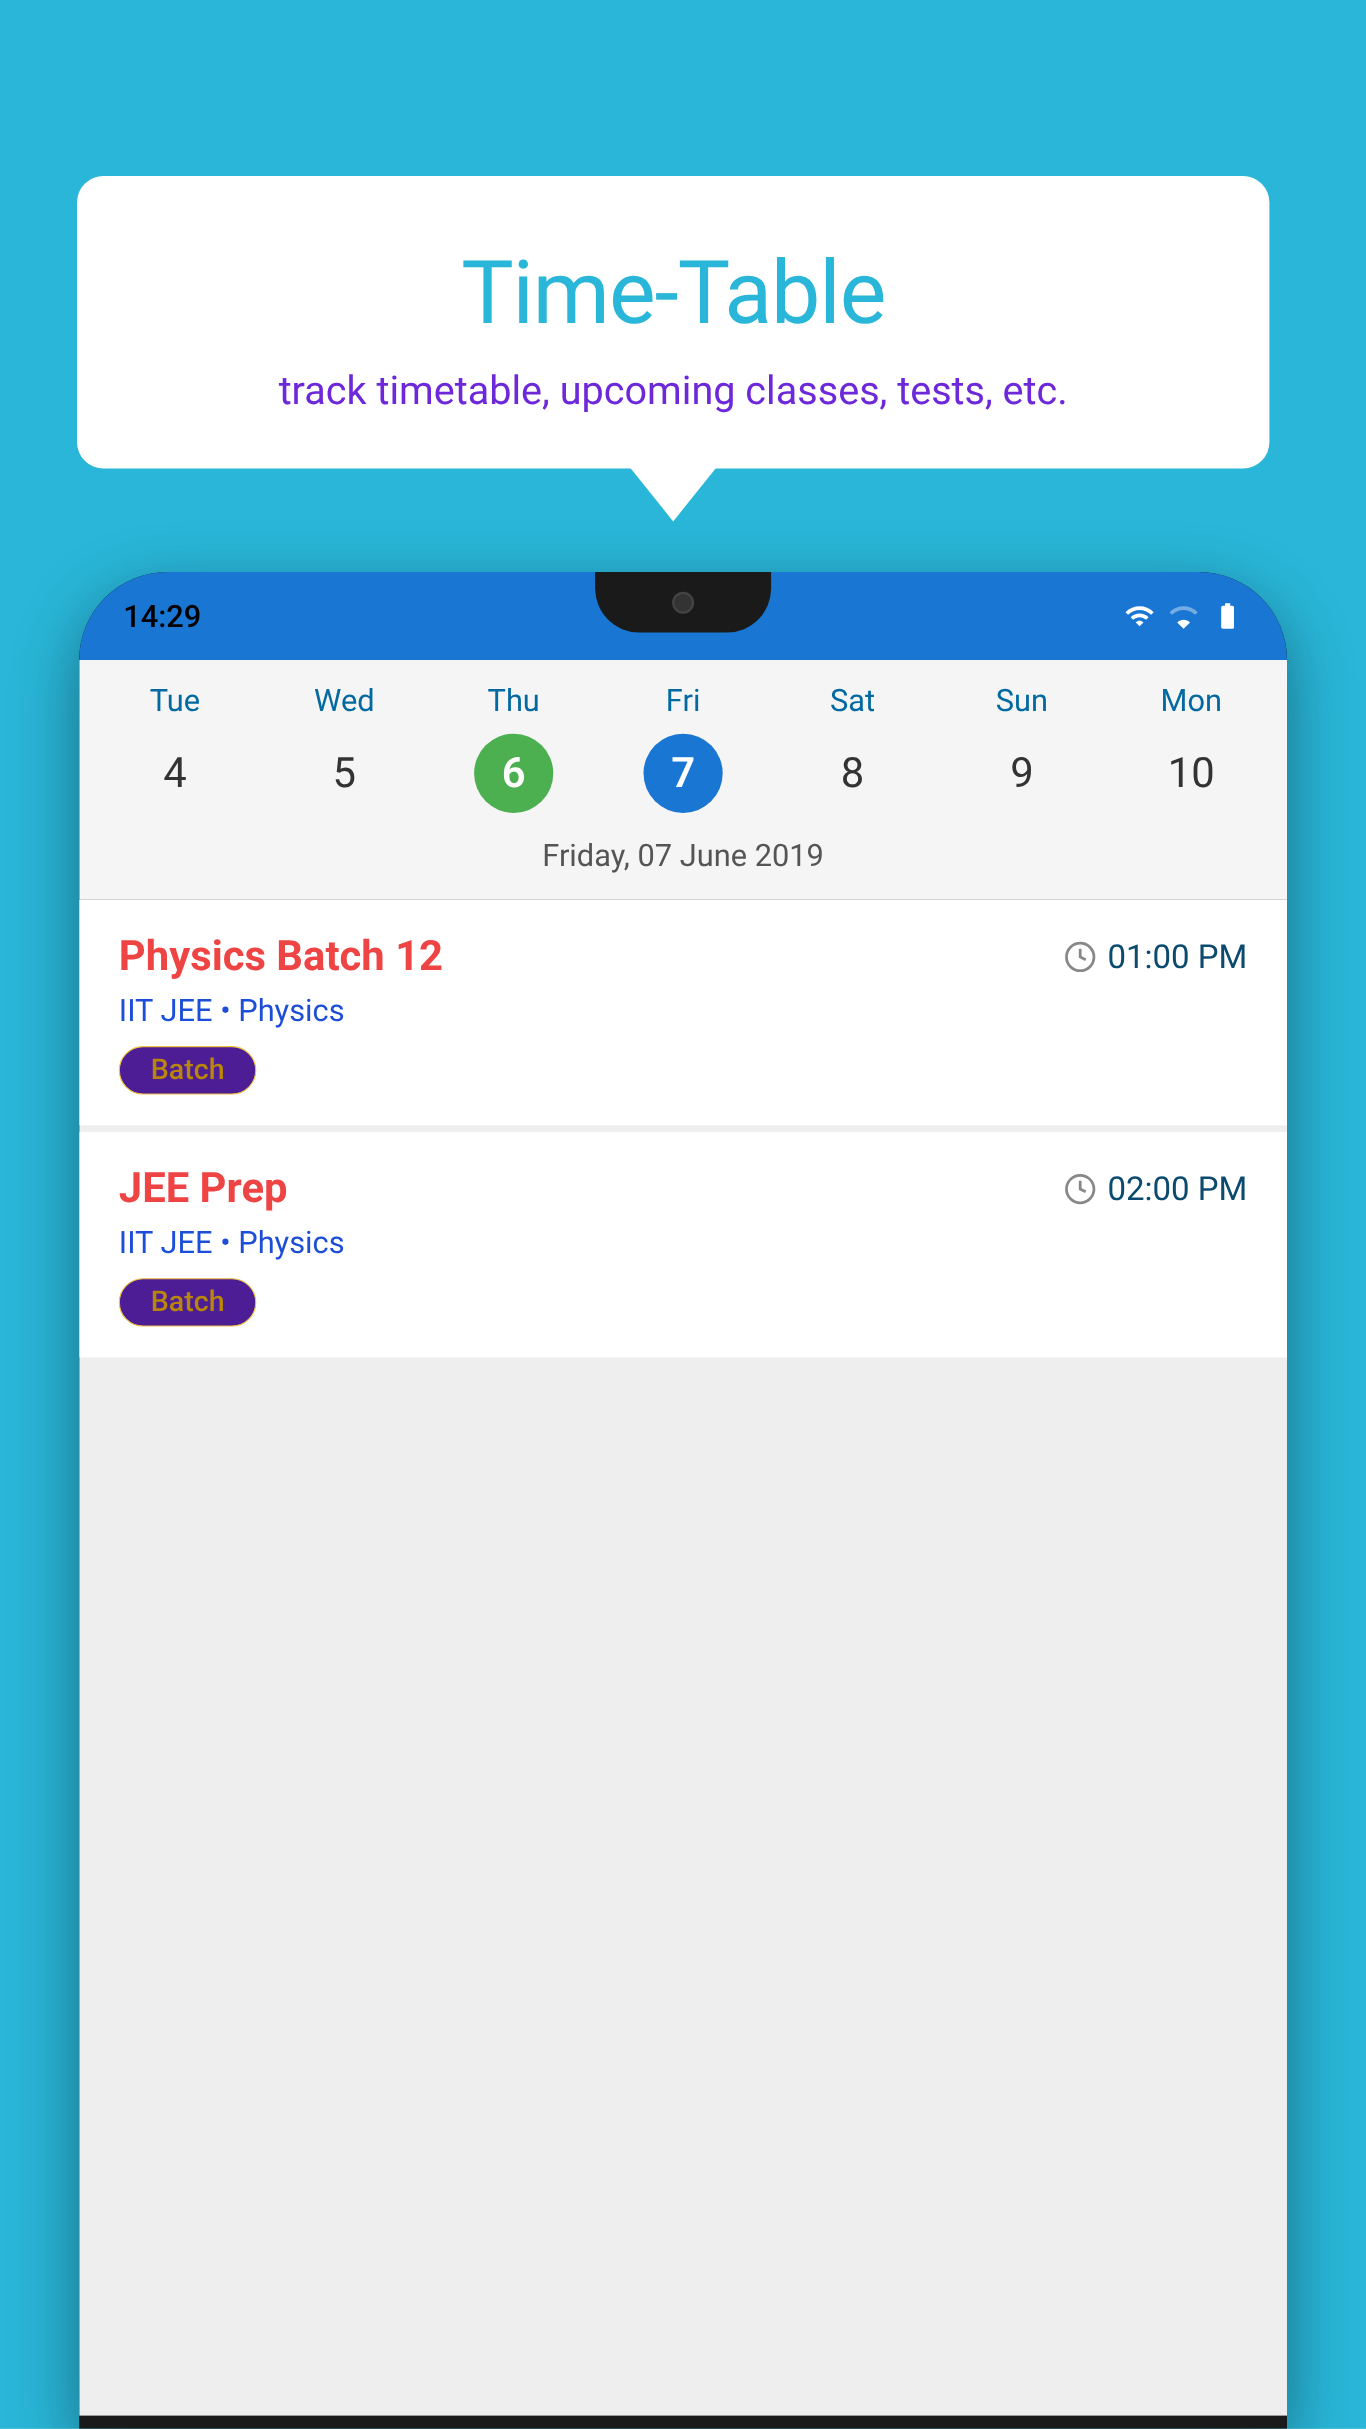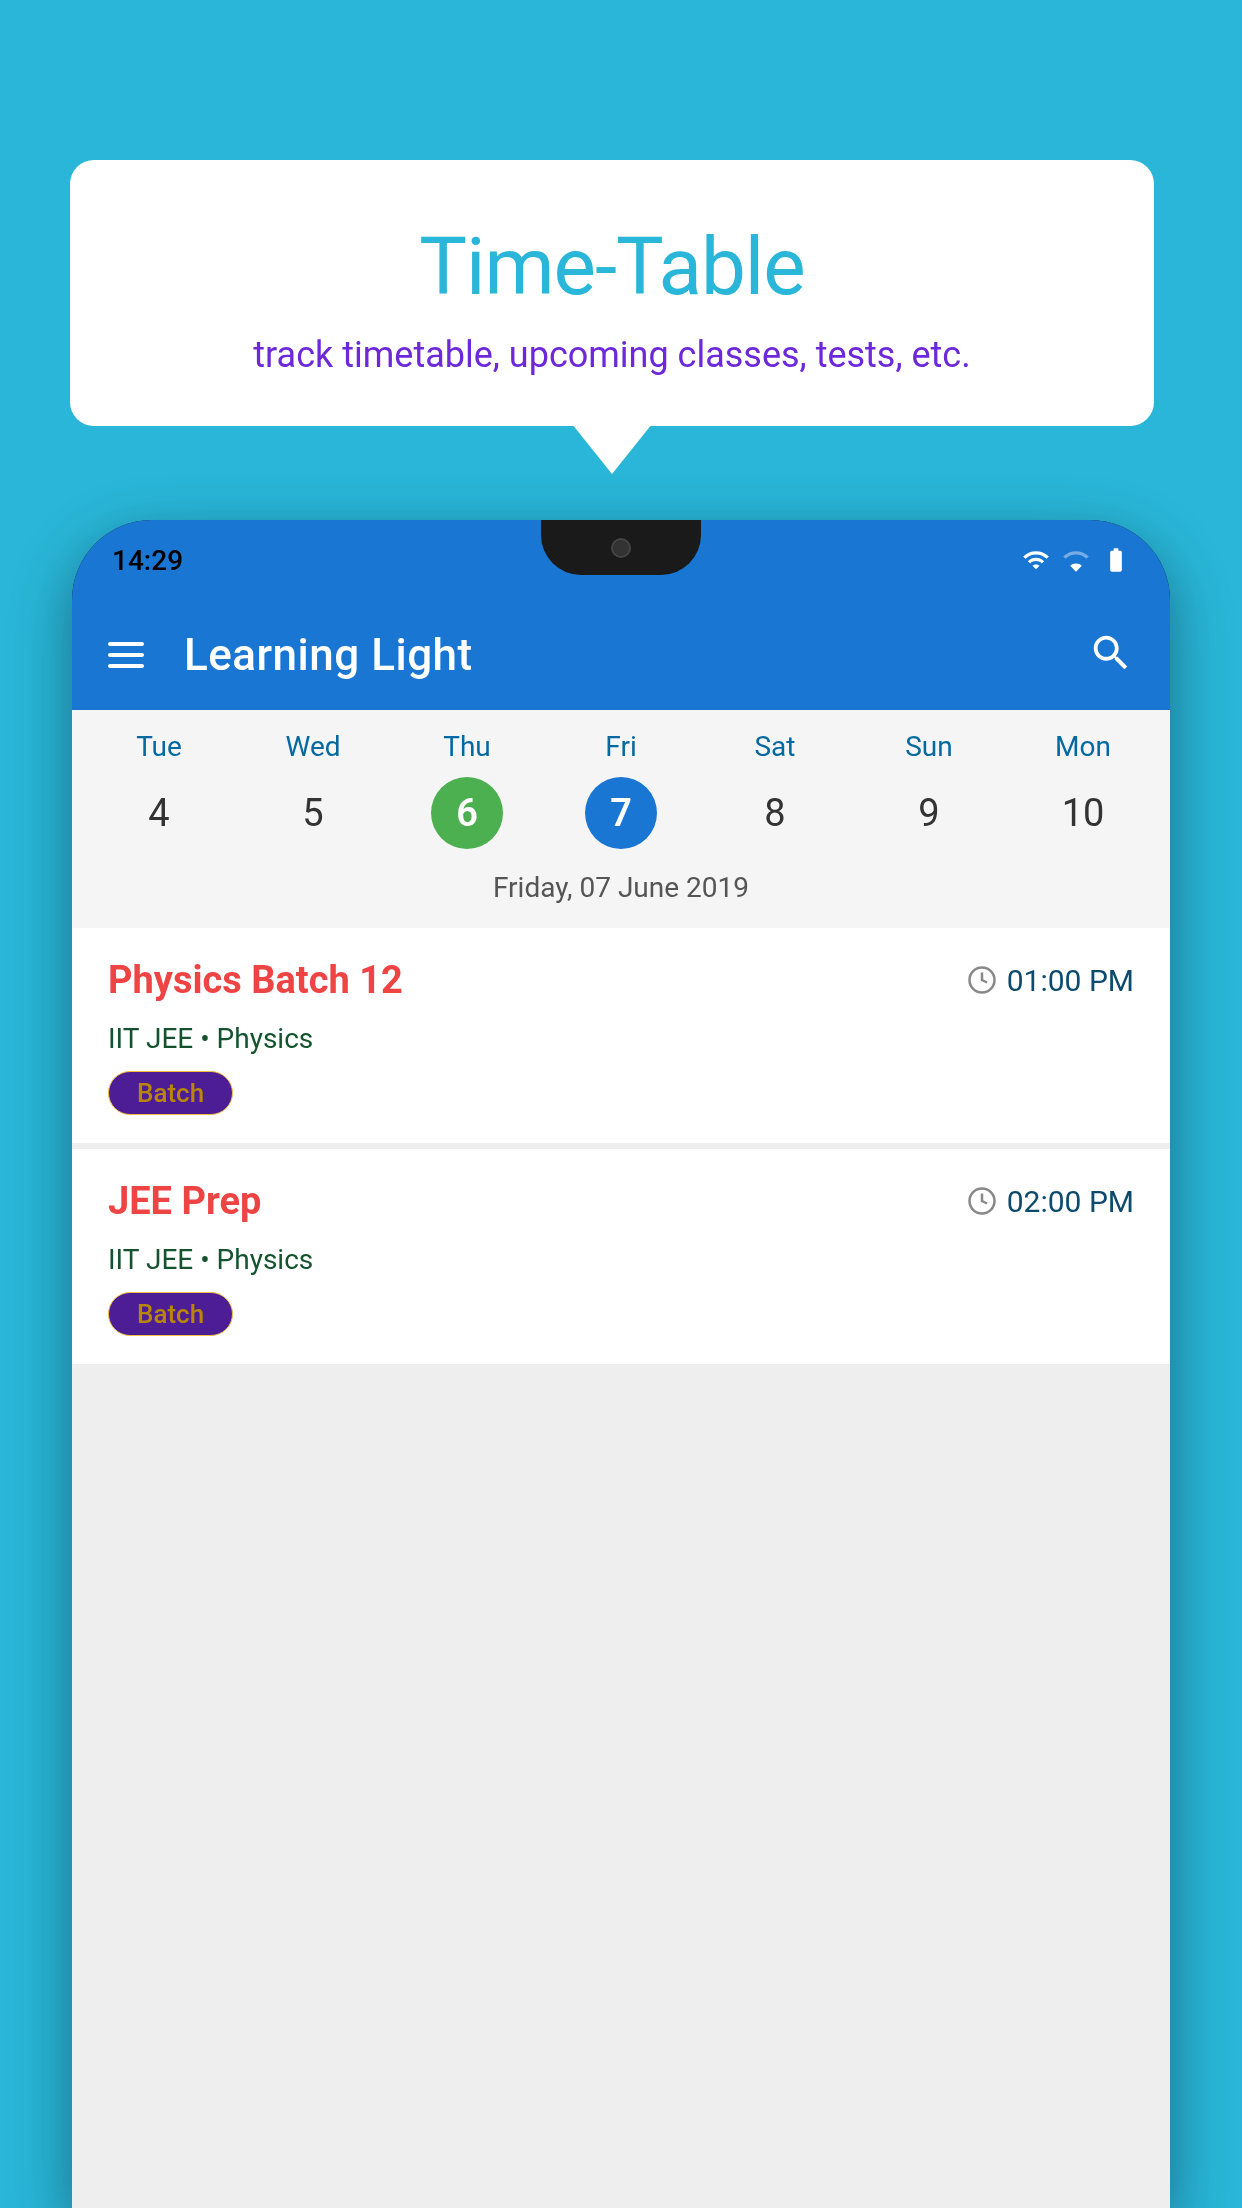--- a/index.html
+++ b/index.html
@@ -248,23 +248,22 @@
     .schedule-item-time {
       font-size: 30px;
       color: #0c4a6e;
       display: flex;
       align-items: center;
       gap: 10px;
     }
 
     .schedule-item-subtitle {
       font-size: 28px;
-      color: #14532d;
+      color: #1d4ed8;
       margin-bottom: 16px;
-      margin-top: 20px;
     }
 
     .batch-badge {
       display: inline-block;
       background: #4c1d95;
       color: #B8860B;
       border: 1.5px solid #F0C040;
       border-radius: 30px;
       padding: 6px 28px;
       font-size: 26px;
@@ -298,33 +297,20 @@
         <path d="M1 9l2 2c4.97-4.97 13.03-4.97 18 0l2-2C16.93 2.93 7.08 2.93 1 9z" opacity="0.4"></path>
         <path d="M17 17l-5 5-5-5c2.76-2.76 7.24-2.76 10 0z"></path>
       </svg>
 
       <svg viewBox="0 0 24 24" width="32" height="32" fill="white">
         <path d="M15.67 4H14V2h-4v2H8.33C7.6 4 7 4.6 7 5.33v15.33C7 21.4 7.6 22 8.33 22h7.33c.74 0 1.34-.6 1.34-1.33V5.33C17 4.6 16.4 4 15.67 4z"></path>
       </svg>
     </div>
   </div>
 
-  <div class="app-bar">
-    <div class="hamburger-icon">
-      <span></span>
-      <span></span>
-      <span></span>
-    </div>
-    <div class="app-title">Learning Light</div>
-    <div class="search-icon-btn">
-      <svg viewBox="0 0 24 24" width="46" height="46" fill="white">
-        <path d="M15.5 14h-.79l-.28-.27C15.41 12.59 16 11.11 16 9.5 16 5.91 13.09 3 9.5 3S3 5.91 3 9.5 5.91 16 9.5 16c1.61 0 3.09-.59 4.23-1.57l.27.28v.79l5 4.99L20.49 19l-4.99-5zm-6 0C7.01 14 5 11.99 5 9.5S7.01 5 9.5 5 14 7.01 14 9.5 11.99 14 9.5 14z"></path>
-      </svg>
-    </div>
-  </div>
 
   <div class="calendar-strip">
     <div class="day-names">
       <div class="day-name">Tue</div>
       <div class="day-name">Wed</div>
       <div class="day-name">Thu</div>
       <div class="day-name">Fri</div>
       <div class="day-name">Sat</div>
       <div class="day-name">Sun</div>
       <div class="day-name">Mon</div>

